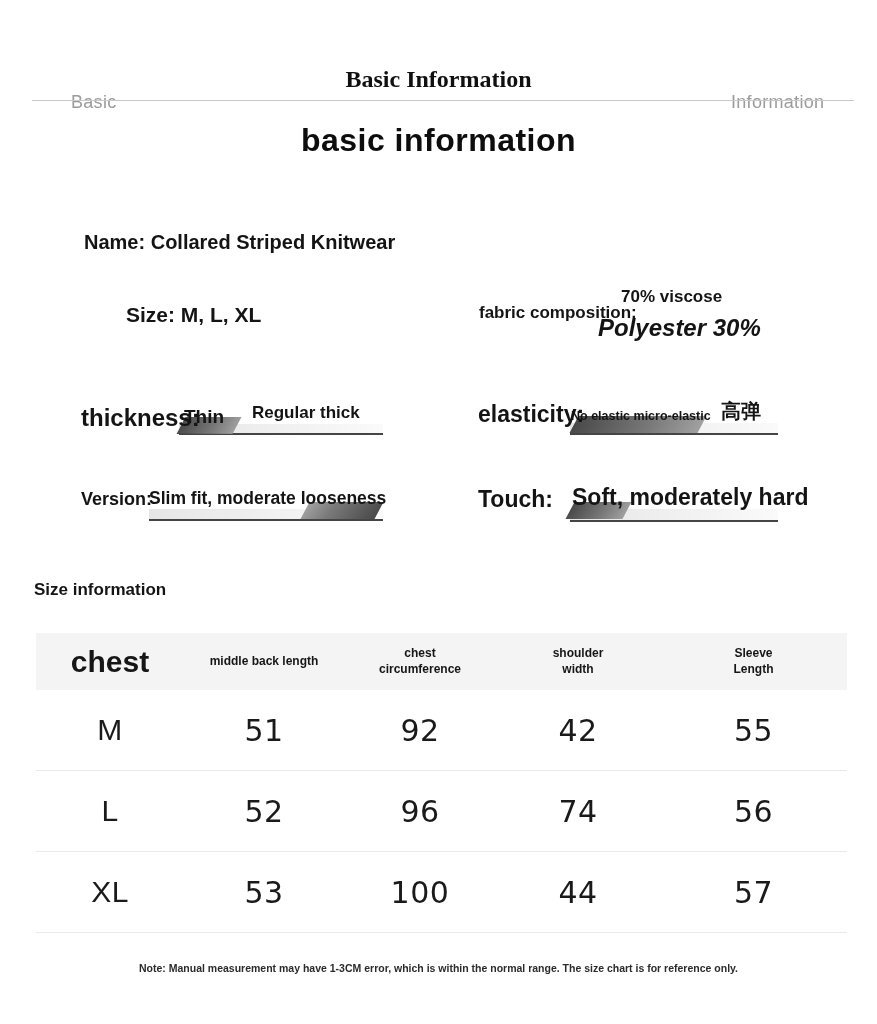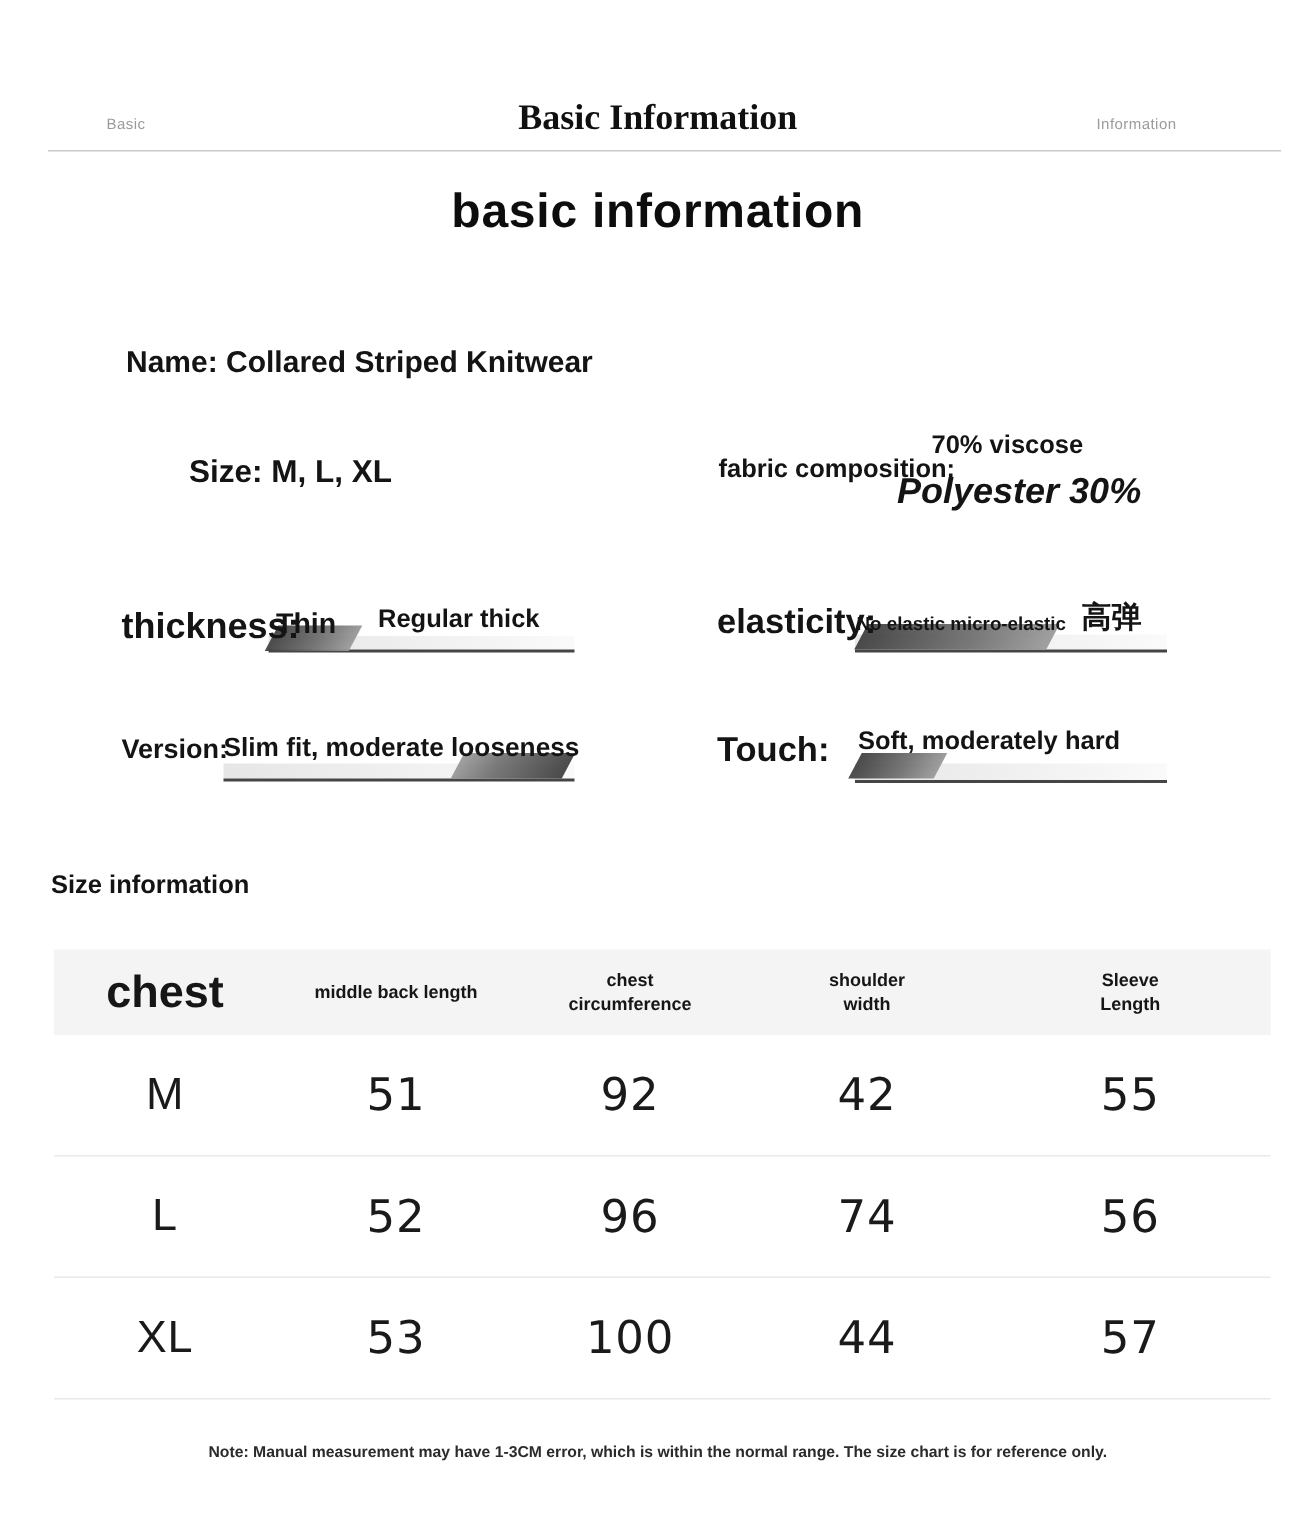--- a/index.html
+++ b/index.html
@@ -7,22 +7,22 @@
     position:relative;
     width:877px;height:1024px;
     background:#fff;
     font-family:"Liberation Sans","DejaVu Sans",sans-serif;
     color:#141414;
     overflow:hidden;
     margin:0 auto;
   }
   
   .topbar-side{
-    position:absolute;top:78px;
-    font-size:10px;color:var(--muted-text,#9b9b9b);
+    position:absolute;top:92px;
+    font-size:18px;color:var(--muted-text,#9b9b9b);
     letter-spacing:.3px;
     text-align:right;
   }
   .topbar-side.left{left:71px;}
   .topbar-side.right{left:731px;}
   .topbar-title{
     position:absolute;top:66px;left:0;right:0;
     text-align:center;
     font-family:"Liberation Serif","DejaVu Serif",serif;
     font-weight:700;font-size:24px;color:#101010;
@@ -73,21 +73,21 @@
   .s2-right{left:721px;top:398px;font-size:20px;}
   .s2-track{left:570px;top:423px;width:208px;height:10px;}
   .s2-track .fill{left:4px;width:128px;}
 
   .s3-label{left:81px;top:489px;font-size:18px;}
   .s3-left{left:149px;top:488px;font-size:17.5px;}
   .s3-track{left:149px;top:509px;width:234px;height:10px;}
   .s3-track .fill{left:156px;width:74px;}
 
   .s4-label{left:478px;top:486px;font-size:23px;}
-  .s4-left{left:572px;top:484px;font-size:17px;}
+  .s4-left{left:572px;top:484px;font-size:23px;}
   .s4-track{left:570px;top:509px;width:208px;height:11px;}
   .s4-track .fill{left:0;width:57px;}
   
   .size-heading{
     position:absolute;left:34px;top:580px;
     font-size:17px;font-weight:700;
   }
   .table{position:absolute;left:36px;top:633px;width:811px;}
   .thead,.trow{
     display:grid;

